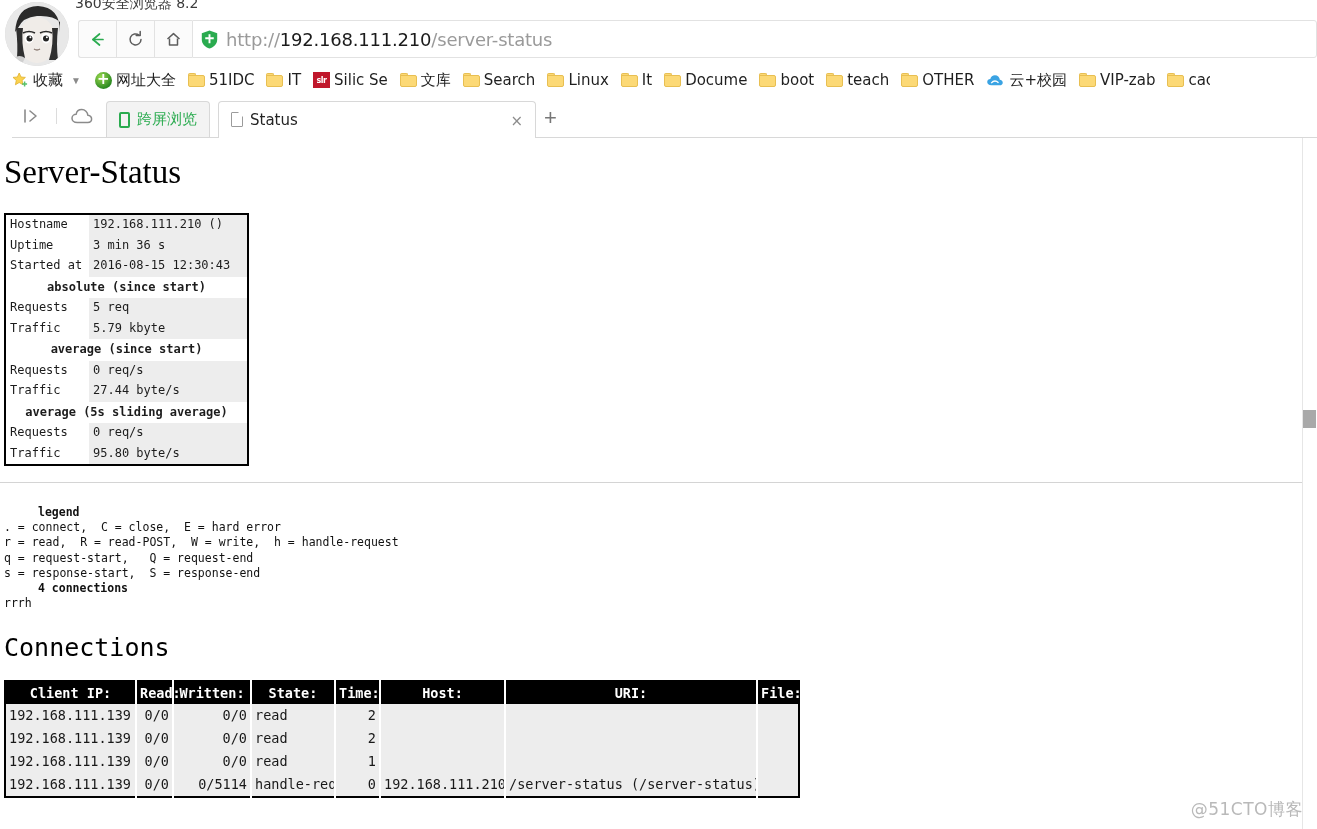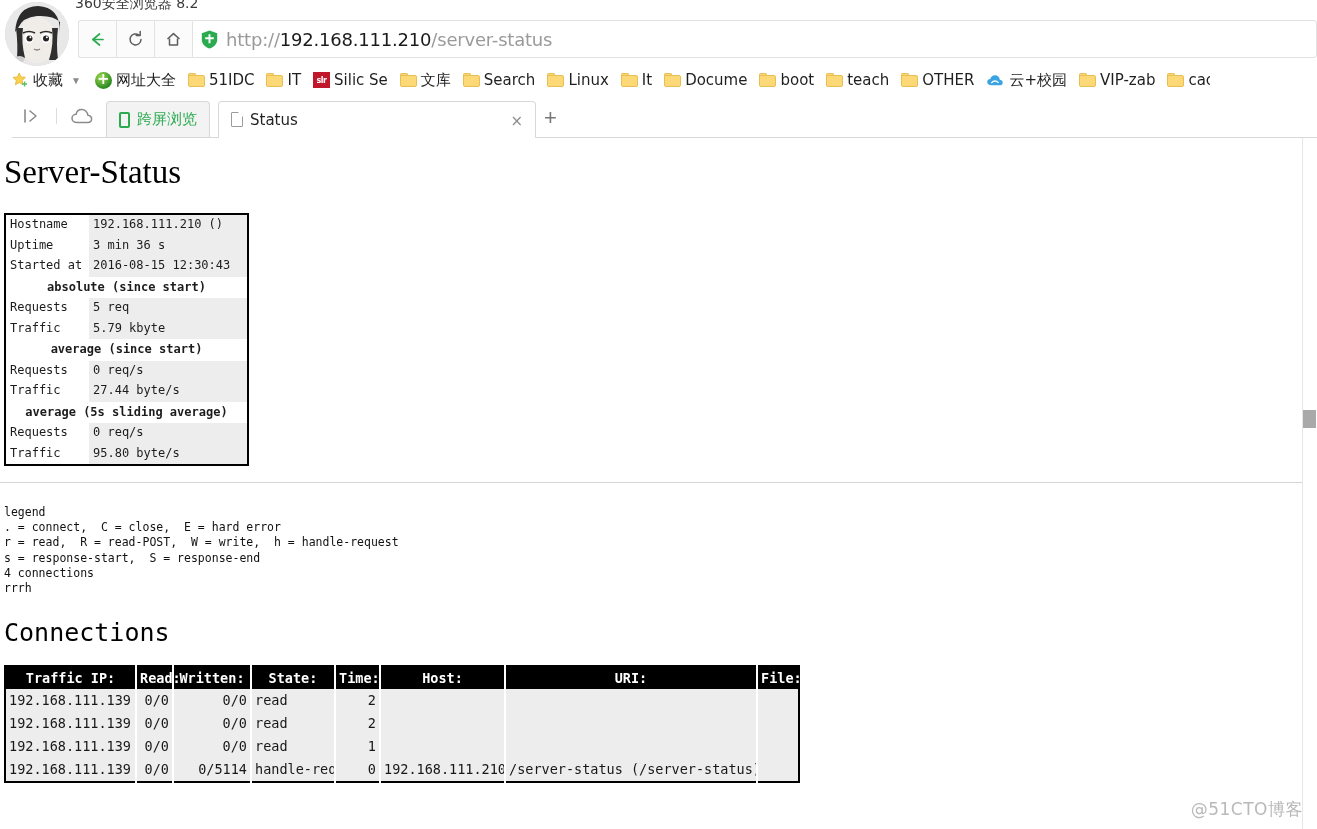--- a/index.html
+++ b/index.html
@@ -108,21 +108,21 @@
   table.status td.k { background:#ffffff; width: 84px; }
   table.status td.v { background:#ededed; }
   table.status tr.sec td { background:#ffffff; text-align:center; font-weight:bold; padding-top:2px; }
 
   hr.sep { margin: 16px 0 0 0; border:none; border-top:1px solid #d4d4d4; width:1302px; }
 
   .legend {
     margin: 22px 0 0 4px; font-family:"DejaVu Sans Mono", monospace;
     font-size:11.5px; color:#111; line-height:15.2px;
   }
-  .legend b { font-weight:normal; }
+  .legend b { font-weight:bold;margin-left:34px; }
   .legend .ln { white-space: pre; }
 
   table.connections {
     margin: 18px 0 0 4px; border-collapse: collapse; border:2px solid #000;
     font-family:"DejaVu Sans Mono", monospace; font-size:13.5px; color:#181818;
     table-layout: fixed; width: 794px;
   }
   table.connections th {
     background:#000; color:#fff; font-weight:bold; text-align:center;
     padding: 3px 3px; border-right: 2px solid #fff; white-space:nowrap;
@@ -427,20 +427,21 @@
         </tbody>
     </table>
 
     <hr class="sep">
 
     <div class="legend">
       <div><b>legend</b></div>
       <div id="legend-lines">
           <div class="ln">. = connect,  C = close,  E = hard error</div>
           <div class="ln">r = read,  R = read-POST,  W = write,  h = handle-request</div>
+          <div class="ln">q = request-start,   Q = request-end</div>
           <div class="ln">s = response-start,  S = response-end</div>
         </div>
       <div><b>4 connections</b></div>
       <div class="ln">rrrh</div>
     </div>
 
     <h2 class="conn">Connections</h2>
 
     <table class="connections">
       <colgroup>
@@ -448,21 +449,21 @@
           <col class="c-read">
           <col class="c-writ">
           <col class="c-stat">
         <col class="c-time">
           <col class="c-host">
           <col class="c-uri">
           <col class="c-file">
       </colgroup>
       <thead>
           <tr id="conn-head">
-            <th>Traffic IP:</th>
+            <th>Client IP:</th>
             <th>Read:</th>
             <th>Written:</th>
             <th>State:</th>
             <th>Time:</th>
             <th>Host:</th>
             <th>URI:</th>
             <th>File:</th>
           </tr>
         </thead>
       <tbody id="conn-body">

